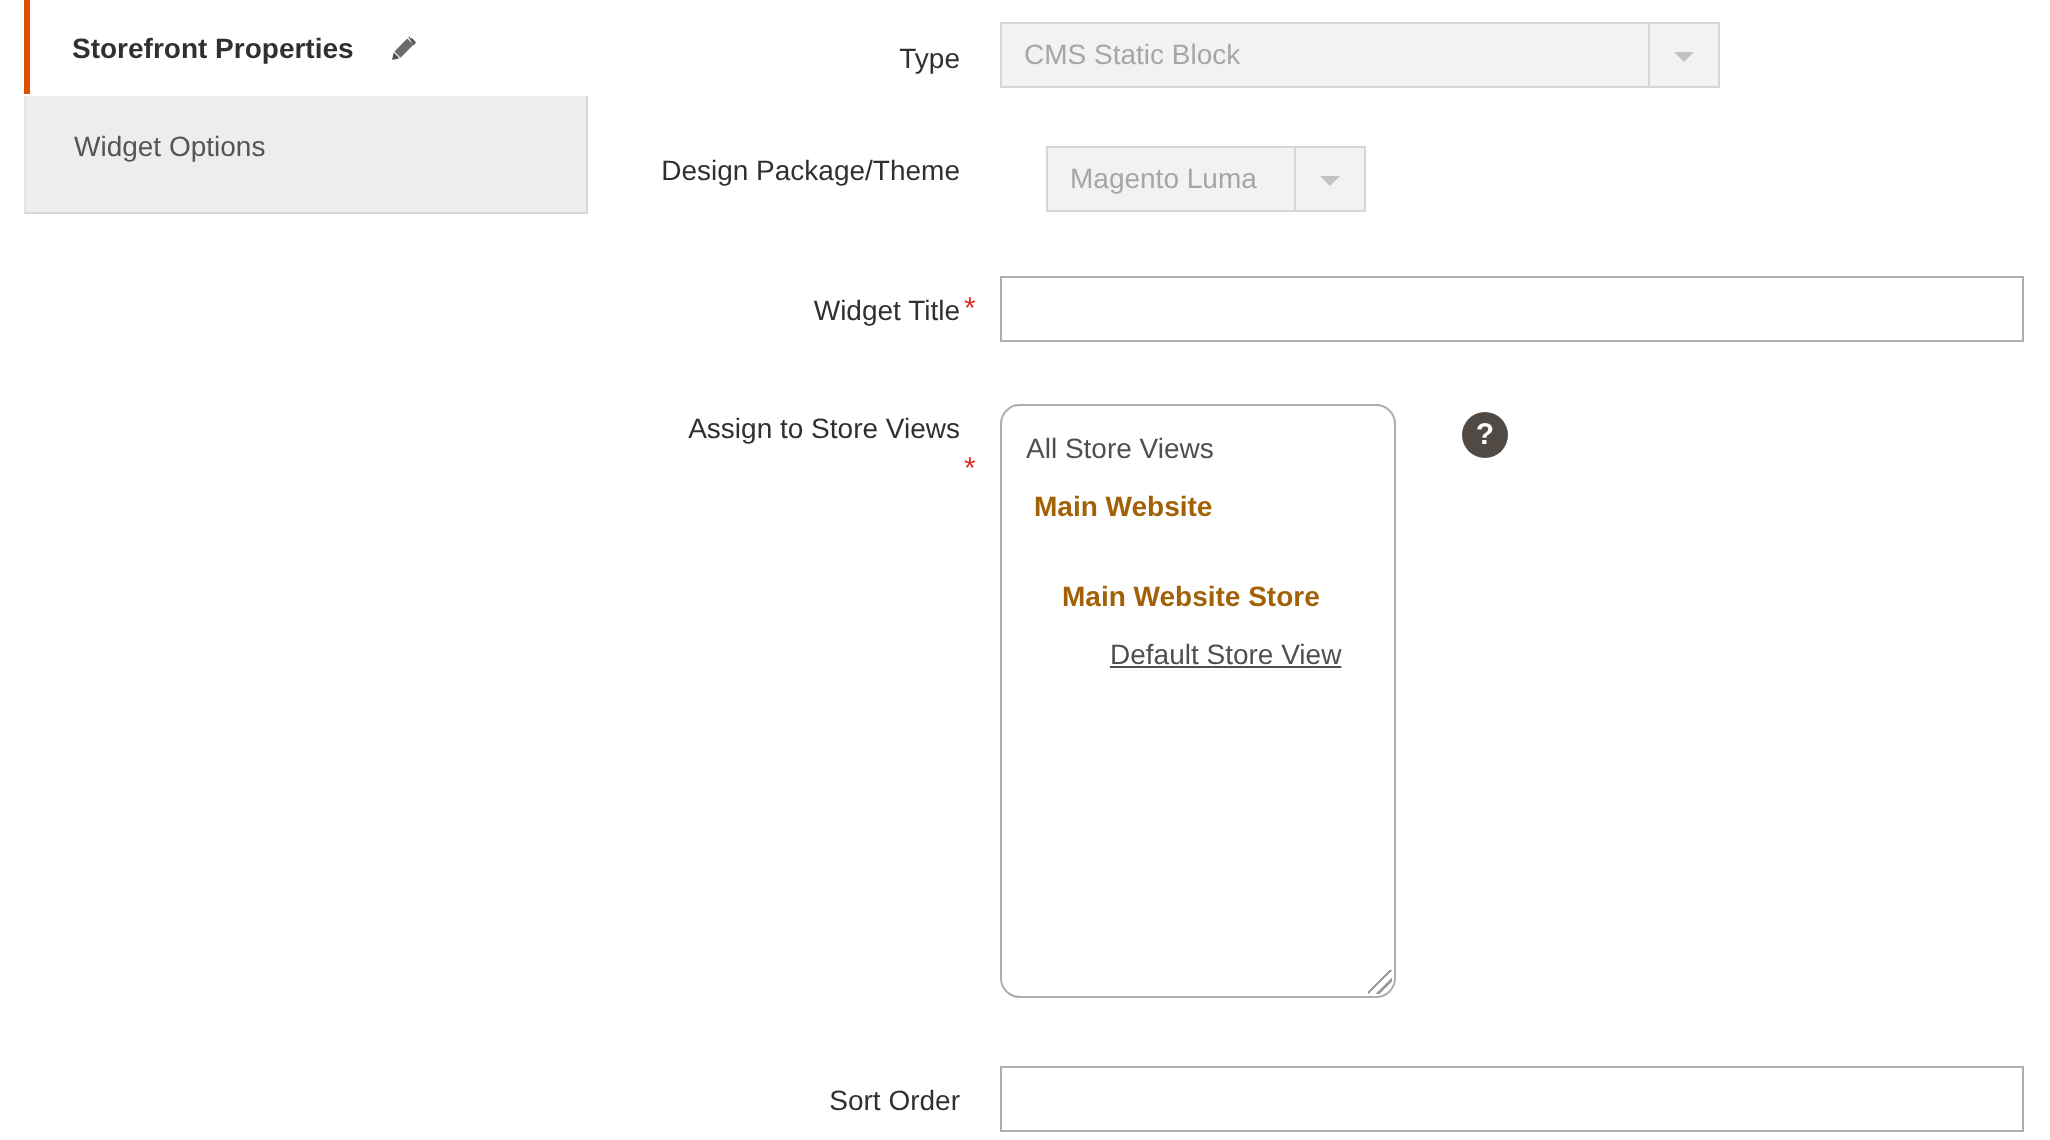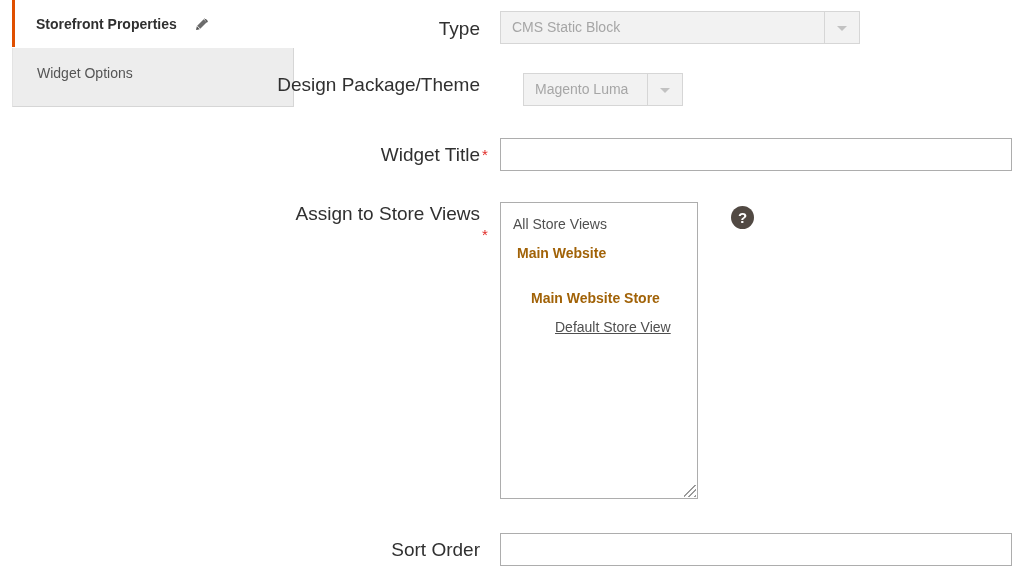--- a/index.html
+++ b/index.html
@@ -79,21 +79,21 @@
   }
   .field-row {
     position: absolute;
     left: 0;
   }
   .field-label {
     position: absolute;
     width: 240px;
     left: 240px;
     text-align: right;
-    font-size: 19px;
+    font-size: 14px;
     line-height: 18px;
     color: #303030;
     font-weight: 400;
   }
   .req-star {
     position: absolute;
     color: #e02b27;
     font-size: 15px;
     line-height: 18px;
   }
@@ -247,21 +247,21 @@
   <div class="field-row" style="top:138px;">
     <div class="field-label" style="top:8px;">Widget Title</div>
     <div class="req-star" style="left:482px; top:8px;">*</div>
     <input class="text-input control" type="text" style="top: 0px; width: 512px;" value="" placeholder="">
   </div>
 
   <div class="field-row" style="top:202px;">
     <div class="field-label" style="top:0; line-height:24px;">Assign to Store Views</div>
     <div class="req-star" style="left:482px; top:24px;">*</div>
 
-    <div class="control multiselect" style="top:0;">
+    <div class="control multiselect" style="top:0;border-radius:10px;">
       <div class="ms-option ms-level-0">All Store Views</div>
       <div class="ms-option ms-level-1">Main Website</div>
       <div class="ms-option ms-level-2">Main Website Store</div>
       <div class="ms-option ms-level-3">Default Store View</div>
       <div class="resize-grip"></div>
     </div>
 
     <div class="help-icon" style="left:731px; top:4px;">?</div>
   </div>
 

